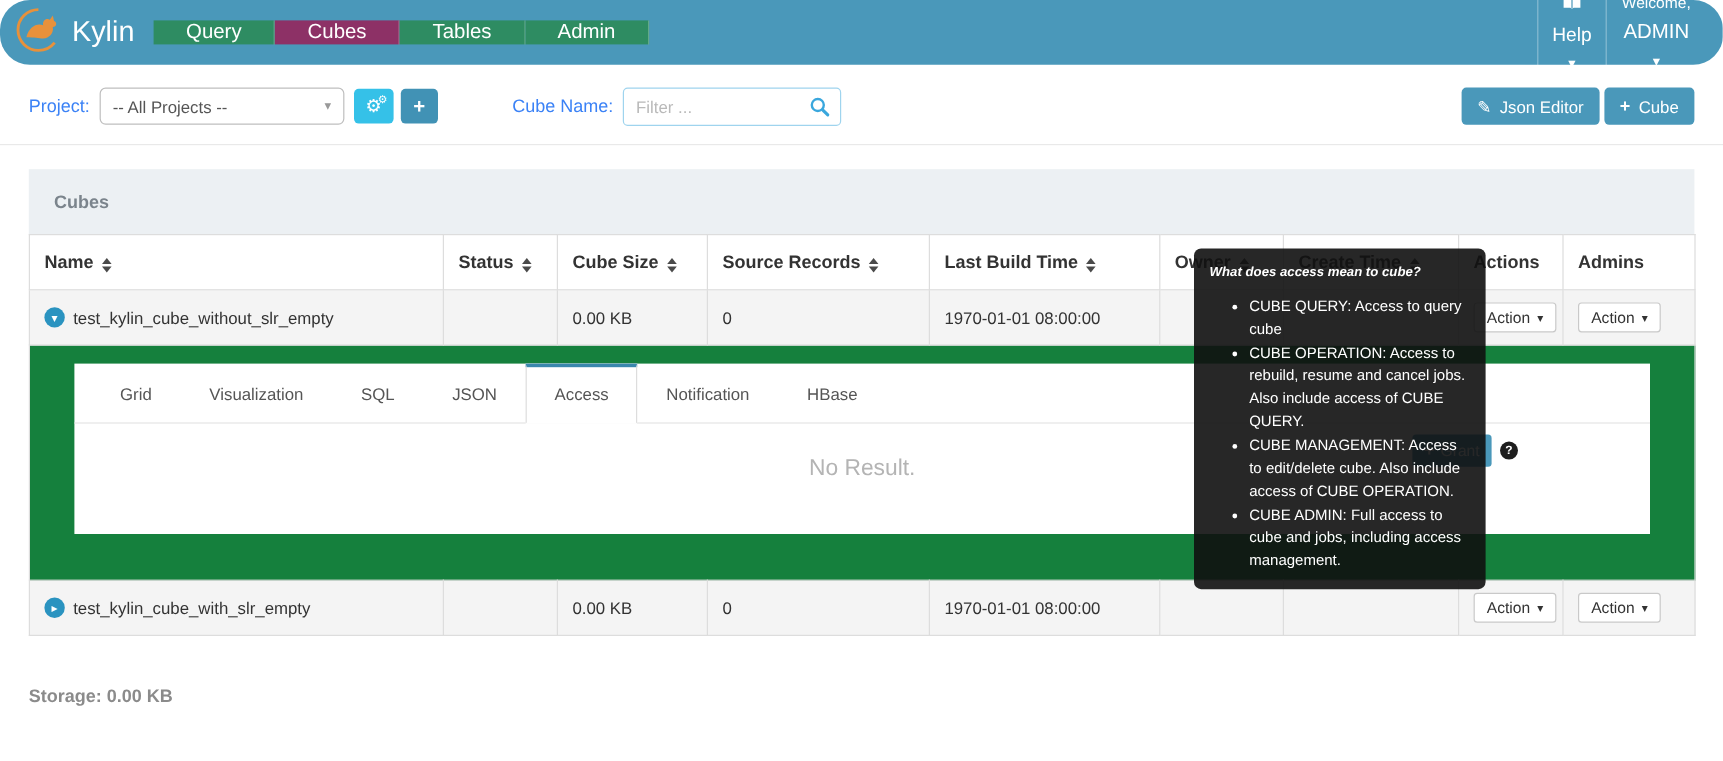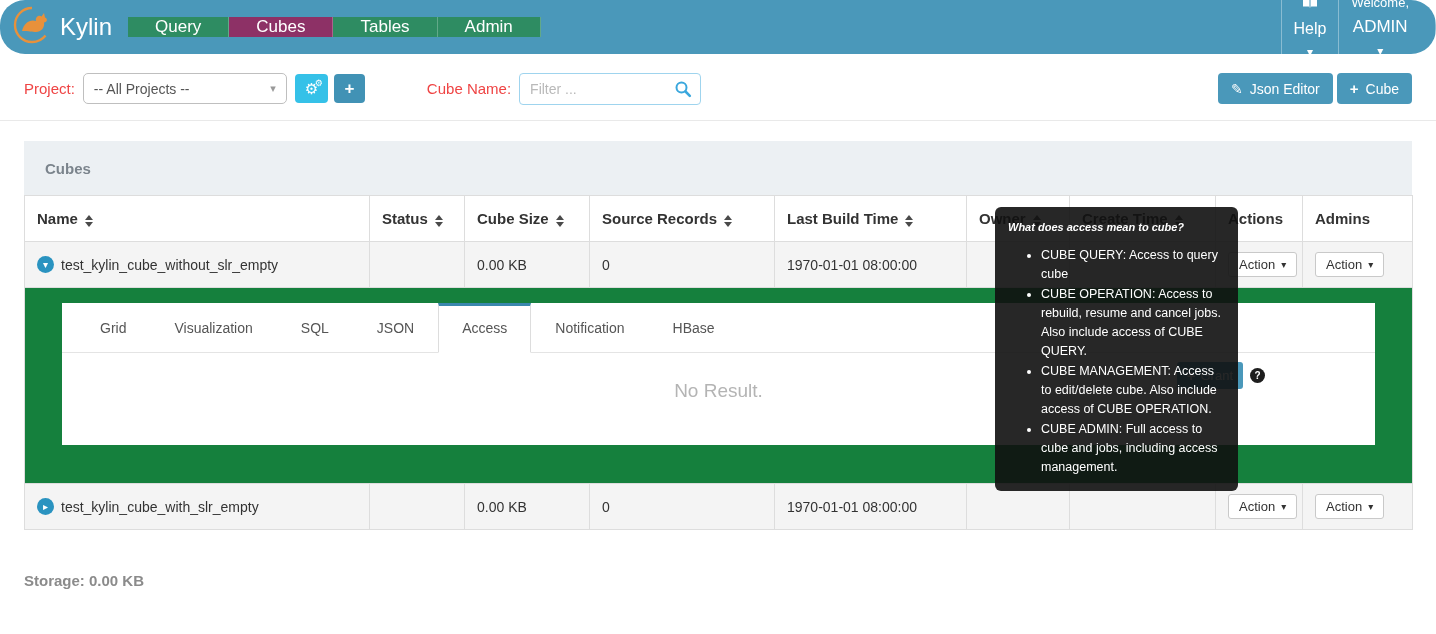--- a/index.html
+++ b/index.html
@@ -18,21 +18,21 @@
   .nav-right { margin-left:auto; display:flex; align-items:stretch; }
   .nav-util { display:flex; align-items:center; gap:7px; color:#fff; font-size:16px;
     padding:0 12px; border-left:1px solid rgba(255,255,255,0.35); cursor:pointer;flex-direction:column; }
   .nav-util:last-child { border-right:1px solid rgba(255,255,255,0.35); padding-right:26px; }
   .caret { font-size:12px; color:#fff; }
   .welcome-prefix { font-size:13px; }
   .welcome-user { font-size:17px; }
 
   
   .toolbar { display:flex; align-items:center; margin:18px 24px 0 24px; height:33px; }
-  .tb-label { font-size:15px; color:#ef4444; margin-right:8px; }
+  .tb-label { font-size:15px; color:#3b82f6; margin-right:8px; }
   .select-box { width:204px; height:31px; border:1px solid #bfbfbf; border-radius:5px;
     background:#fff; display:flex; align-items:center; padding:0 10px; cursor:pointer; }
   .select-box .sel-text { color:#555; font-size:14px; }
   .select-box .sel-caret { margin-left:auto; color:#999; font-size:11px; }
   .btn { border:none; border-radius:4px; color:#fff; cursor:pointer;
     font-family:"Liberation Sans",sans-serif; display:inline-flex; align-items:center;
     justify-content:center; }
   .btn-gears { width:33px; height:29px; background:#35c1e8; margin-left:8px; position:relative; }
   .gear-main { font-size:15px; line-height:1; }
   .gear-small { font-size:9px; position:absolute; top:4px; right:5px; }

